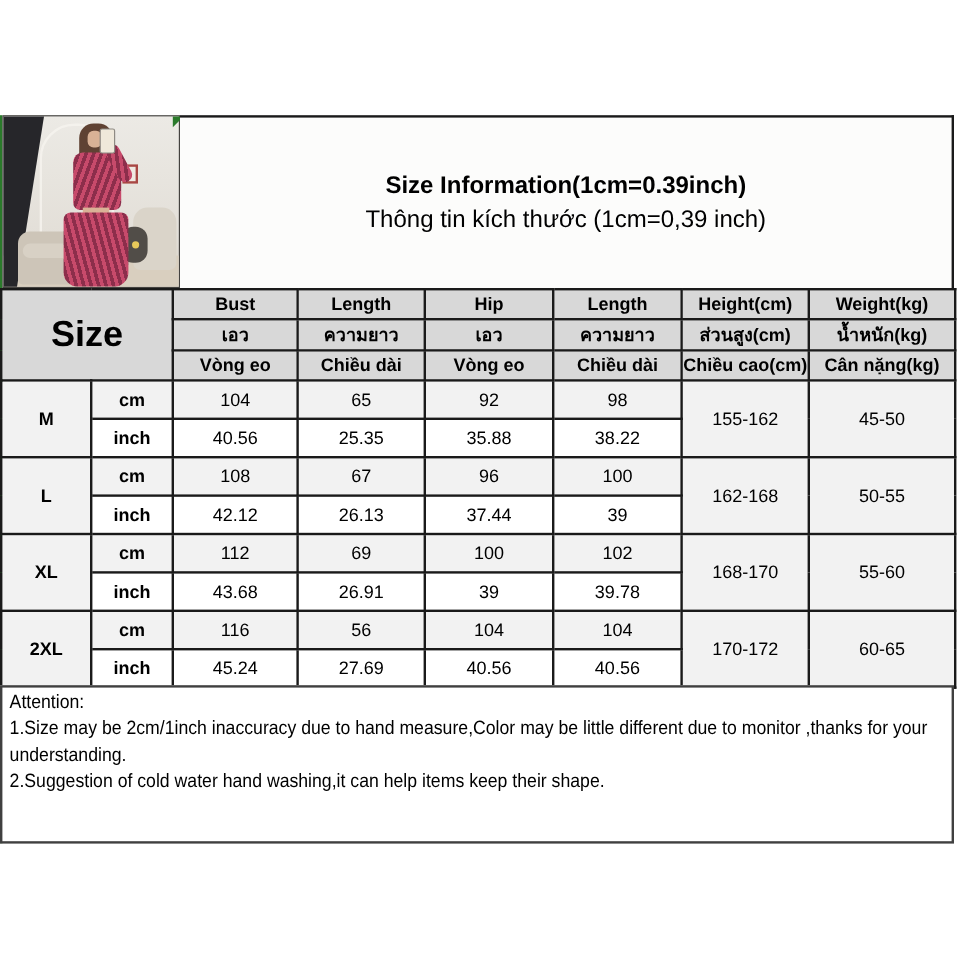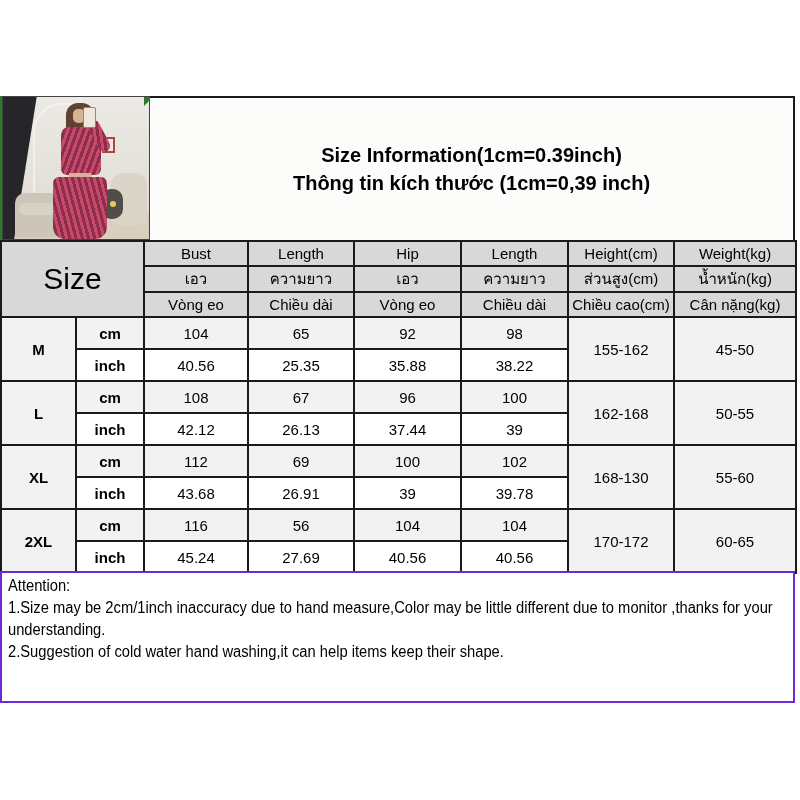--- a/index.html
+++ b/index.html
@@ -32,35 +32,35 @@
   .ph-arm{position:absolute;left:90px;top:22px;width:12px;height:34px;border-radius:6px;transform:rotate(-28deg);}
   .ph-waist{position:absolute;left:66px;top:76px;width:22px;height:5px;background:#d9b296;}
   .ph-pants{position:absolute;left:50px;top:80px;width:54px;height:62px;border-radius:6px 6px 12px 12px;
     background:repeating-linear-gradient(75deg,#c74a6b 0px,#c74a6b 3px,#8c2e4b 3px,#8c2e4b 6px);}
   
   .titlecell{position:absolute;left:150px;top:96px;width:645px;height:144px;box-sizing:border-box;
     background:#fcfcfb;border-top:2px solid #1a1a1a;border-right:2px solid #1a1a1a;
     display:flex;flex-direction:column;align-items:center;justify-content:center;gap:5px;}
   .t1{font-size:20px;font-weight:bold;}
   .t2{font-size:19px;font-weight:bold;}
-  .t3{font-size:20px;font-weight:bold;text-align:center;}
+  .t3{font-size:20px;font-weight:normal;text-align:center;}
   
   table.size-table{position:absolute;left:0;top:240px;border-collapse:collapse;table-layout:fixed;width:795px;}
   .size-table td{border:2px solid #1a1a1a;text-align:center;vertical-align:middle;
     font-size:15px;padding:0;overflow:hidden;white-space:nowrap;}
-  .size-table tr.hrow td{height:23px;background:#d8d8d8;font-weight:normal;}
+  .size-table tr.hrow td{height:23px;background:#d8d8d8;font-weight:bold;}
   .size-cell{background:#d8d8d8;font-size:30px !important;font-weight:bold;}
   .size-lbl{background:#d8d8d8;font-weight:bold;}
   .unit{font-weight:bold;}
   tr.cmrow td{height:30px;background:#f2f2f2;}
   tr.inrow td{height:30px;background:#ffffff;margin-left:14px;}
   td.range{background:#f2f2f2;}
   
   .attention{position:absolute;left:0;top:571px;width:795px;height:132px;box-sizing:border-box;
-    border:2px solid #6d28d9;background:#fff;padding:2px 6px;}
+    border:2px solid #404040;background:#fff;padding:2px 6px;}
   .attention .txt{transform:scaleX(.92);transform-origin:left top;width:108%;
     font-size:16px;line-height:22px;font-weight:400;}
 </style>
 </head>
 <body>
 
 <div class="sheet">
 
   <div class="green-edge"></div>
 
@@ -164,21 +164,21 @@
       <td>39</td>
     </tr>
 
     <tr class="cmrow">
       <td rowspan="2" class="size-lbl">XL</td>
       <td class="unit">cm</td>
       <td>112</td>
       <td>69</td>
       <td>100</td>
       <td>102</td>
-      <td rowspan="2" class="range">168-130</td>
+      <td rowspan="2" class="range">168-170</td>
       <td rowspan="2" class="range">55-60</td>
     </tr>
     <tr class="inrow">
       <td class="unit">inch</td>
       <td>43.68</td>
       <td>26.91</td>
       <td>39</td>
       <td>39.78</td>
     </tr>
 

